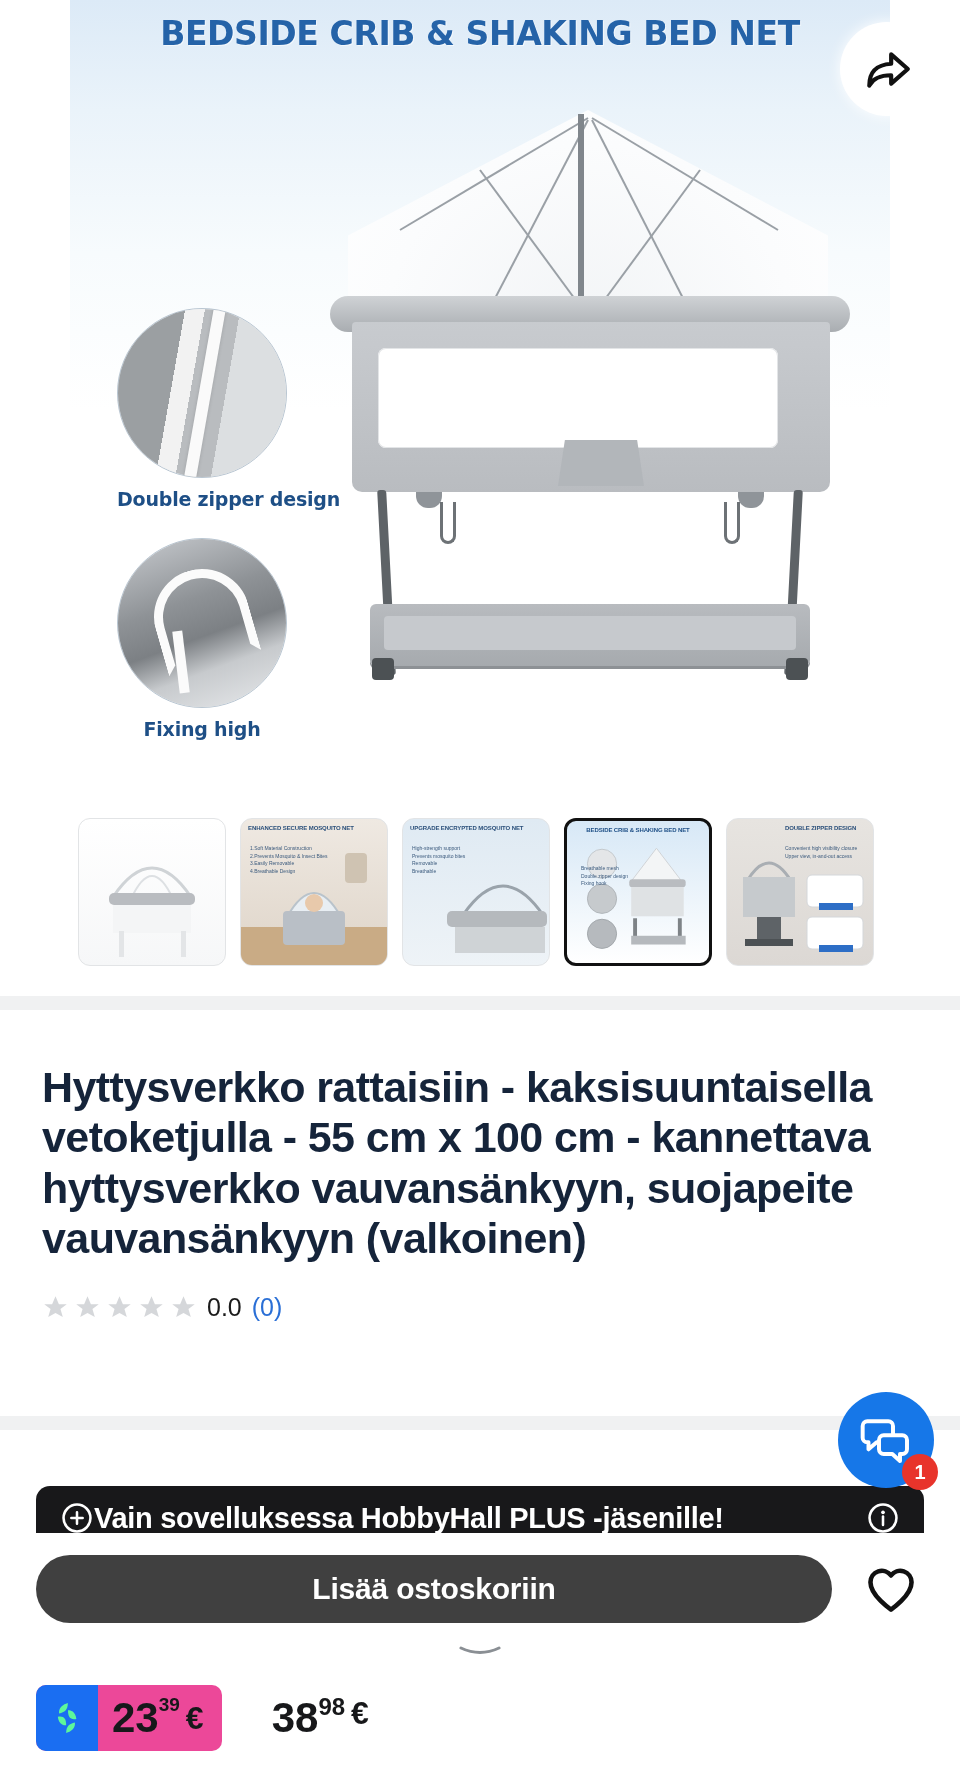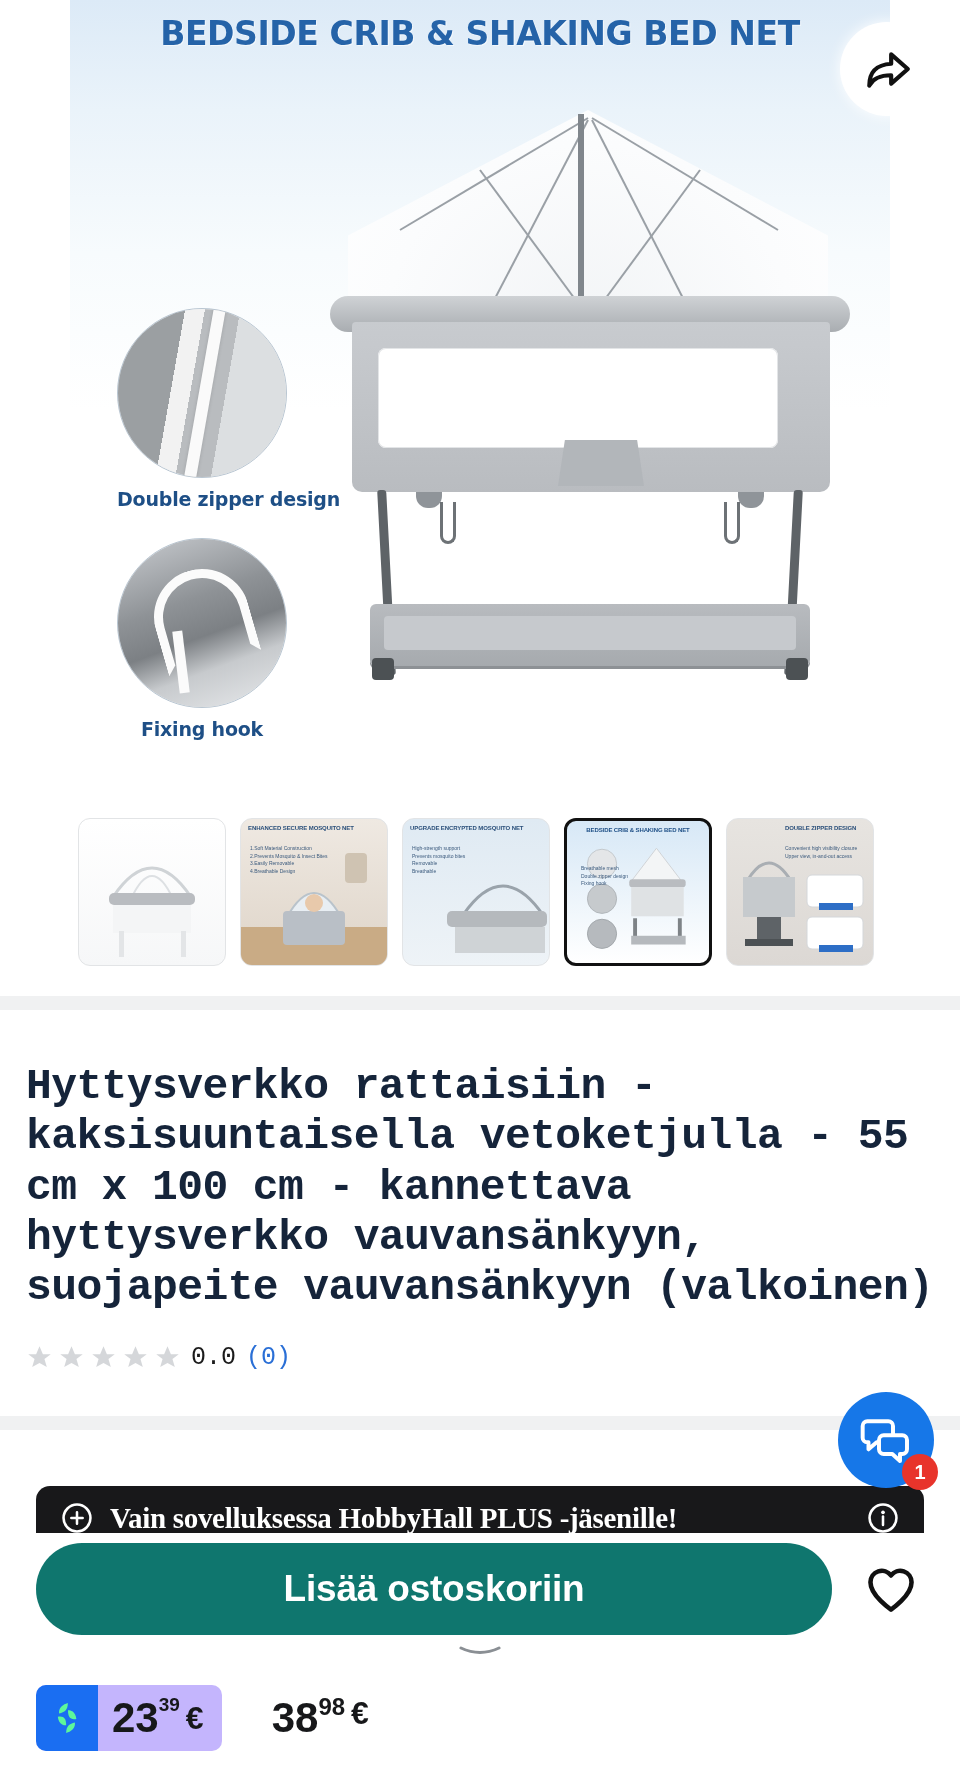--- a/index.html
+++ b/index.html
@@ -153,21 +153,21 @@
     position:absolute; left:7px; top:6px; right:7px;
     font-size:6px; font-weight:bold; line-height:1.25; color:#2a4f7a;
     text-align:left; letter-spacing:-0.1px;
   }
   .t-lbl.ctr { text-align:center; }
   .t-bul { position:absolute; left:9px; top:26px; font-size:5px; color:#3b5a7d; line-height:1.5; }
 
   .sep { position:absolute; left:0; width:960px; height:14px; background:#f0f1f2; }
 
   
-  .info { position:absolute; left:0; top:1010px; width:960px; padding:0 26px;font-family:Liberation Mono, monospace; }
+  .info { position:absolute; left:0; top:1010px; width:960px; padding:0 42px; }
   .ptitle {
     font-size:43px; line-height:1.17; font-weight:600; color:#15243a;
     letter-spacing:-0.6px; margin-top:52px;
   }
   .rating { display:flex; align-items:center; gap:10px; margin-top:30px; }
   .stars { display:flex; gap:5px; }
   .star { width:27px; height:27px; display:block; }
   .rv { font-size:25px; color:#1b1b1b; font-weight:500; }
   .rc { font-size:25px; color:#2a6fd6; }
 
@@ -180,49 +180,49 @@
   .chat-badge {
     position:absolute; right:-4px; bottom:-2px; width:36px; height:36px;
     border-radius:50%; background:#e8342b; color:#fff;
     font-size:20px; font-weight:bold; display:flex; align-items:center; justify-content:center;
   }
 
   
   .plusbar {
     position:absolute; left:36px; top:1486px; width:888px; height:64px;
     background:#18181a; border-radius:14px 14px 0 0;
-    display:flex; align-items:center; gap:16px; padding:0 24px;
-    color:#fff; overflow:hidden; z-index:20;font-family:Liberation Serif, serif;
+    display:flex; align-items:center; padding:0 24px;
+    color:#fff; overflow:hidden; z-index:20;
   }
   .plusbar .ptxt { font-size:29px; font-weight:bold; white-space:nowrap; letter-spacing:-.3px; }
 
   
   .ctawrap {
     position:absolute; left:0; top:1533px; width:960px; height:112px;
     background:#fff; display:flex; align-items:center; gap:26px; padding:0 36px; z-index:30;
   }
   .cta {
-    flex:1; height:92px; border-radius:46px; background:#0f766e; border:none;
-    color:#fff; font-size:37px; font-weight:600; letter-spacing:-.2px; cursor:pointer;
+    flex:1; height:68px; border-radius:46px; background:#404040; border:none;
+    color:#fff; font-size:30px; font-weight:600; letter-spacing:-.2px; cursor:pointer;
   }
   .fav { width:66px; height:66px; display:flex; align-items:center; justify-content:center; }
 
   .grabber {
     position:absolute; left:50%; transform:translateX(-50%); top:1646px;
     width:46px; height:10px; z-index:31;
   }
 
   
   .pricerow {
     position:absolute; left:0; top:1664px; width:960px; height:107px;
     background:#fff; display:flex; align-items:center; padding:0 36px; gap:50px; z-index:30;
   }
   .plusprice {
     display:flex; align-items:stretch; height:66px; border-radius:10px;
-    background:#c4b5fd; overflow:hidden;
+    background:#ec4899; overflow:hidden;
   }
   .plusprice .logo {
     width:62px; background:#1a6ef2; display:flex; align-items:center; justify-content:center;
   }
   .pnum {
     display:flex; align-items:flex-start; padding:0 18px 0 14px;
     font-size:42px; font-weight:bold; color:#17181a; line-height:66px;
   }
   .pnum sup { font-size:19px; line-height:1; position:relative; top:10px; font-weight:bold; }
   .pnum .eur { font-size:32px; margin-left:6px; position:relative; top:0; }
@@ -248,21 +248,21 @@
       <div class="circ">
           <div class="zip-fill"></div>
         </div>
       <div class="lab">Double zipper design</div>
     </div>
 
     <div class="feat feat3">
       <div class="circ">
           <div class="hook-fill"></div>
         </div>
-      <div class="lab">Fixing hook</div>
+      <div class="lab">Fixing high</div>
     </div>
 
     <div class="crib">
       <div class="canopy-net"></div>
       <svg width="520" height="210" style="position:absolute;left:0;top:0">
         <path d="M258 8 L70 120" stroke="#9aa0a6" stroke-width="2" fill="none"></path>
         <path d="M262 8 L448 120" stroke="#9aa0a6" stroke-width="2" fill="none"></path>
         <path d="M258 10 L160 198" stroke="#9aa0a6" stroke-width="2" fill="none"></path>
         <path d="M262 10 L358 198" stroke="#9aa0a6" stroke-width="2" fill="none"></path>
         <path d="M150 60 L250 196" stroke="#9aa0a6" stroke-width="2" fill="none"></path>

